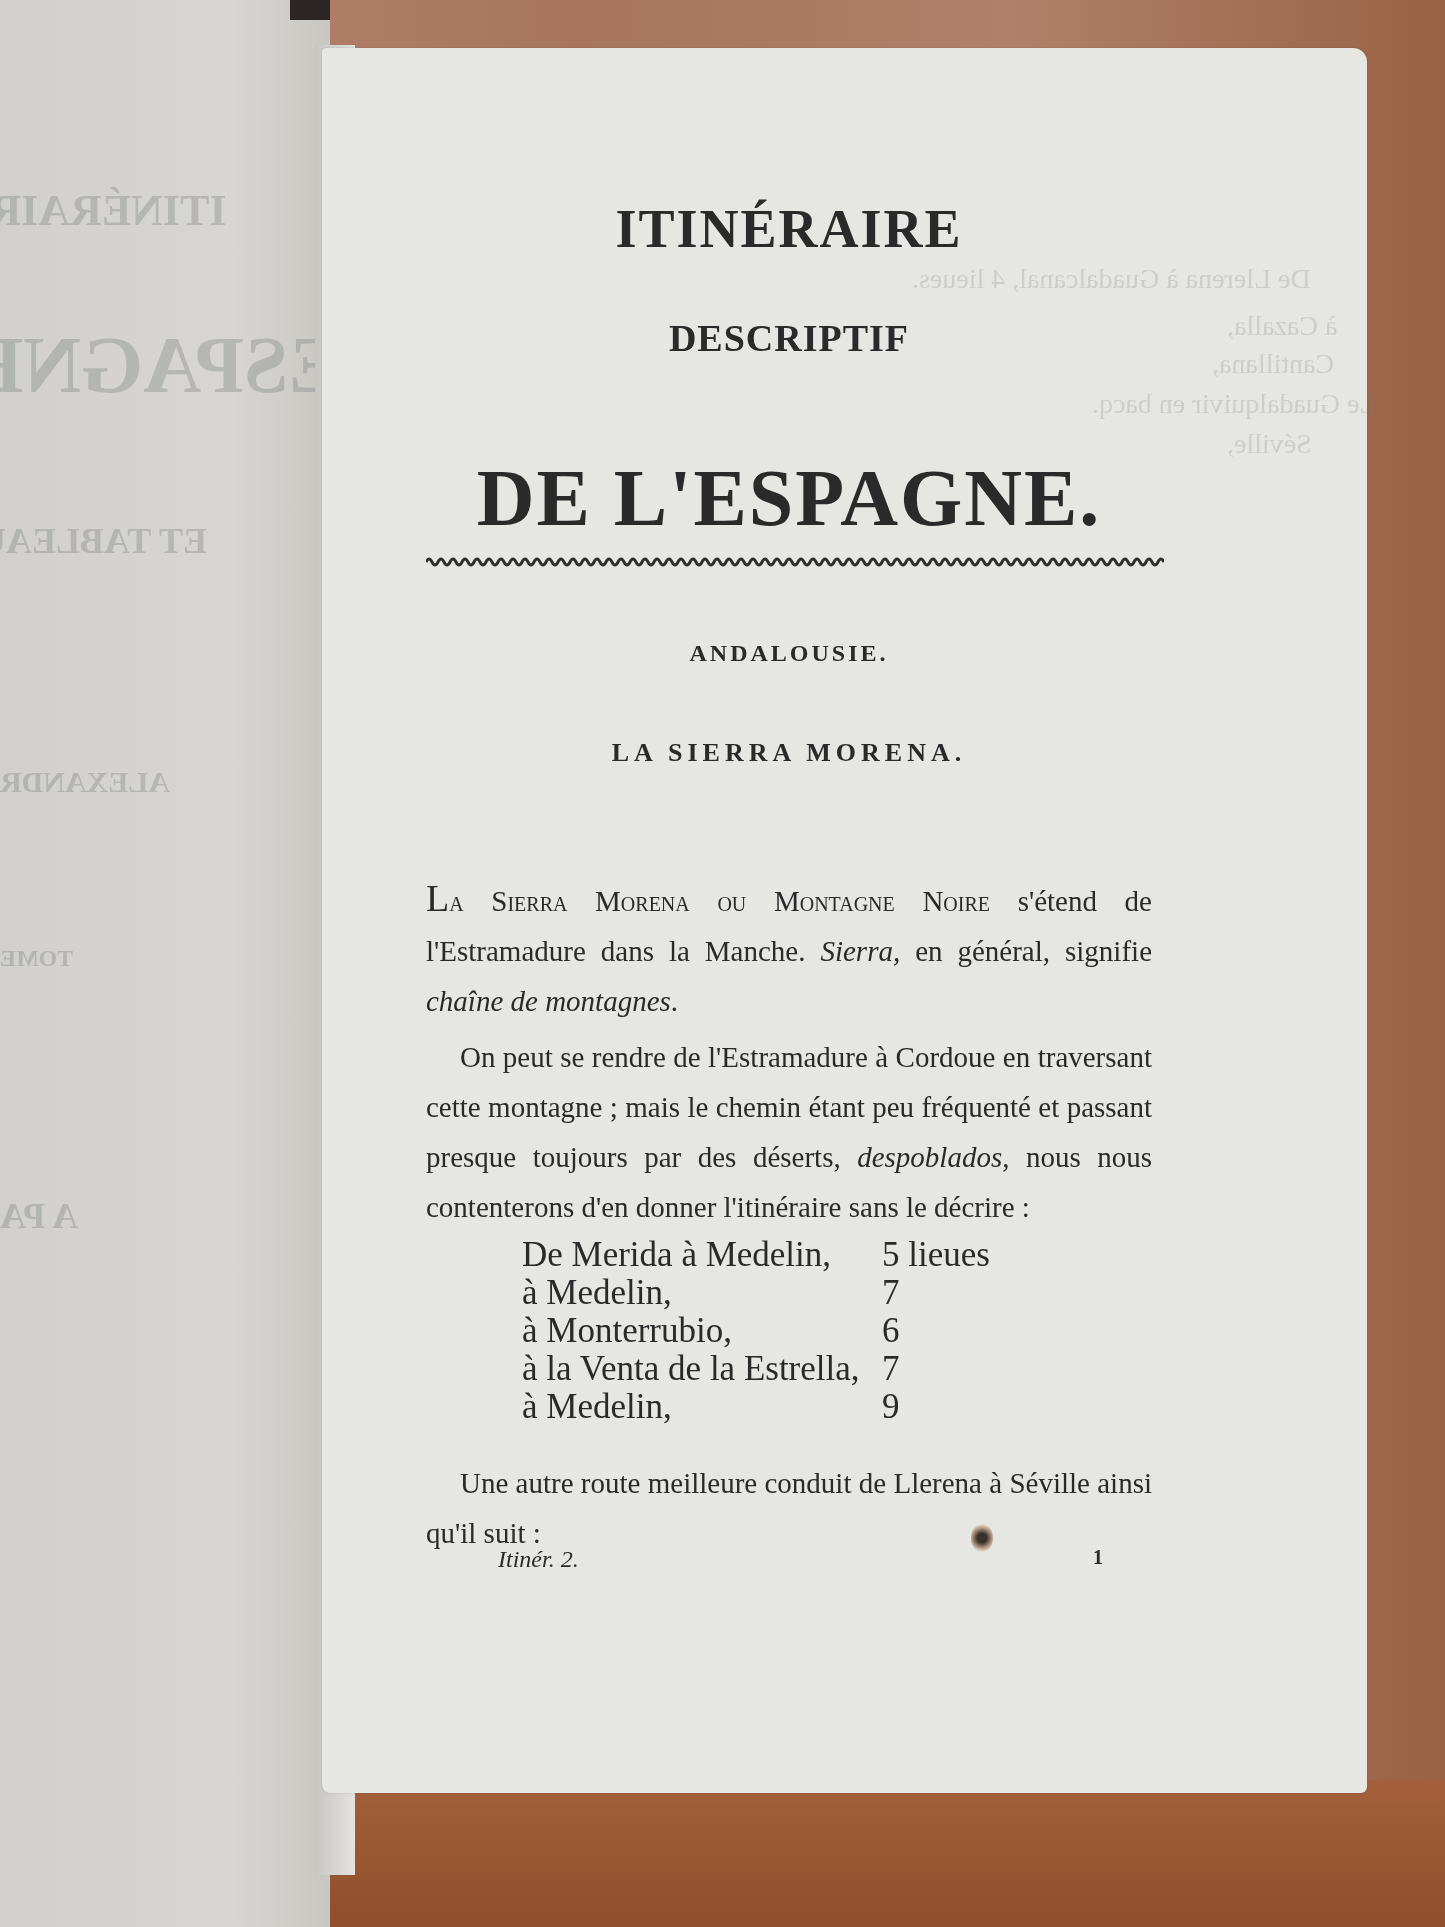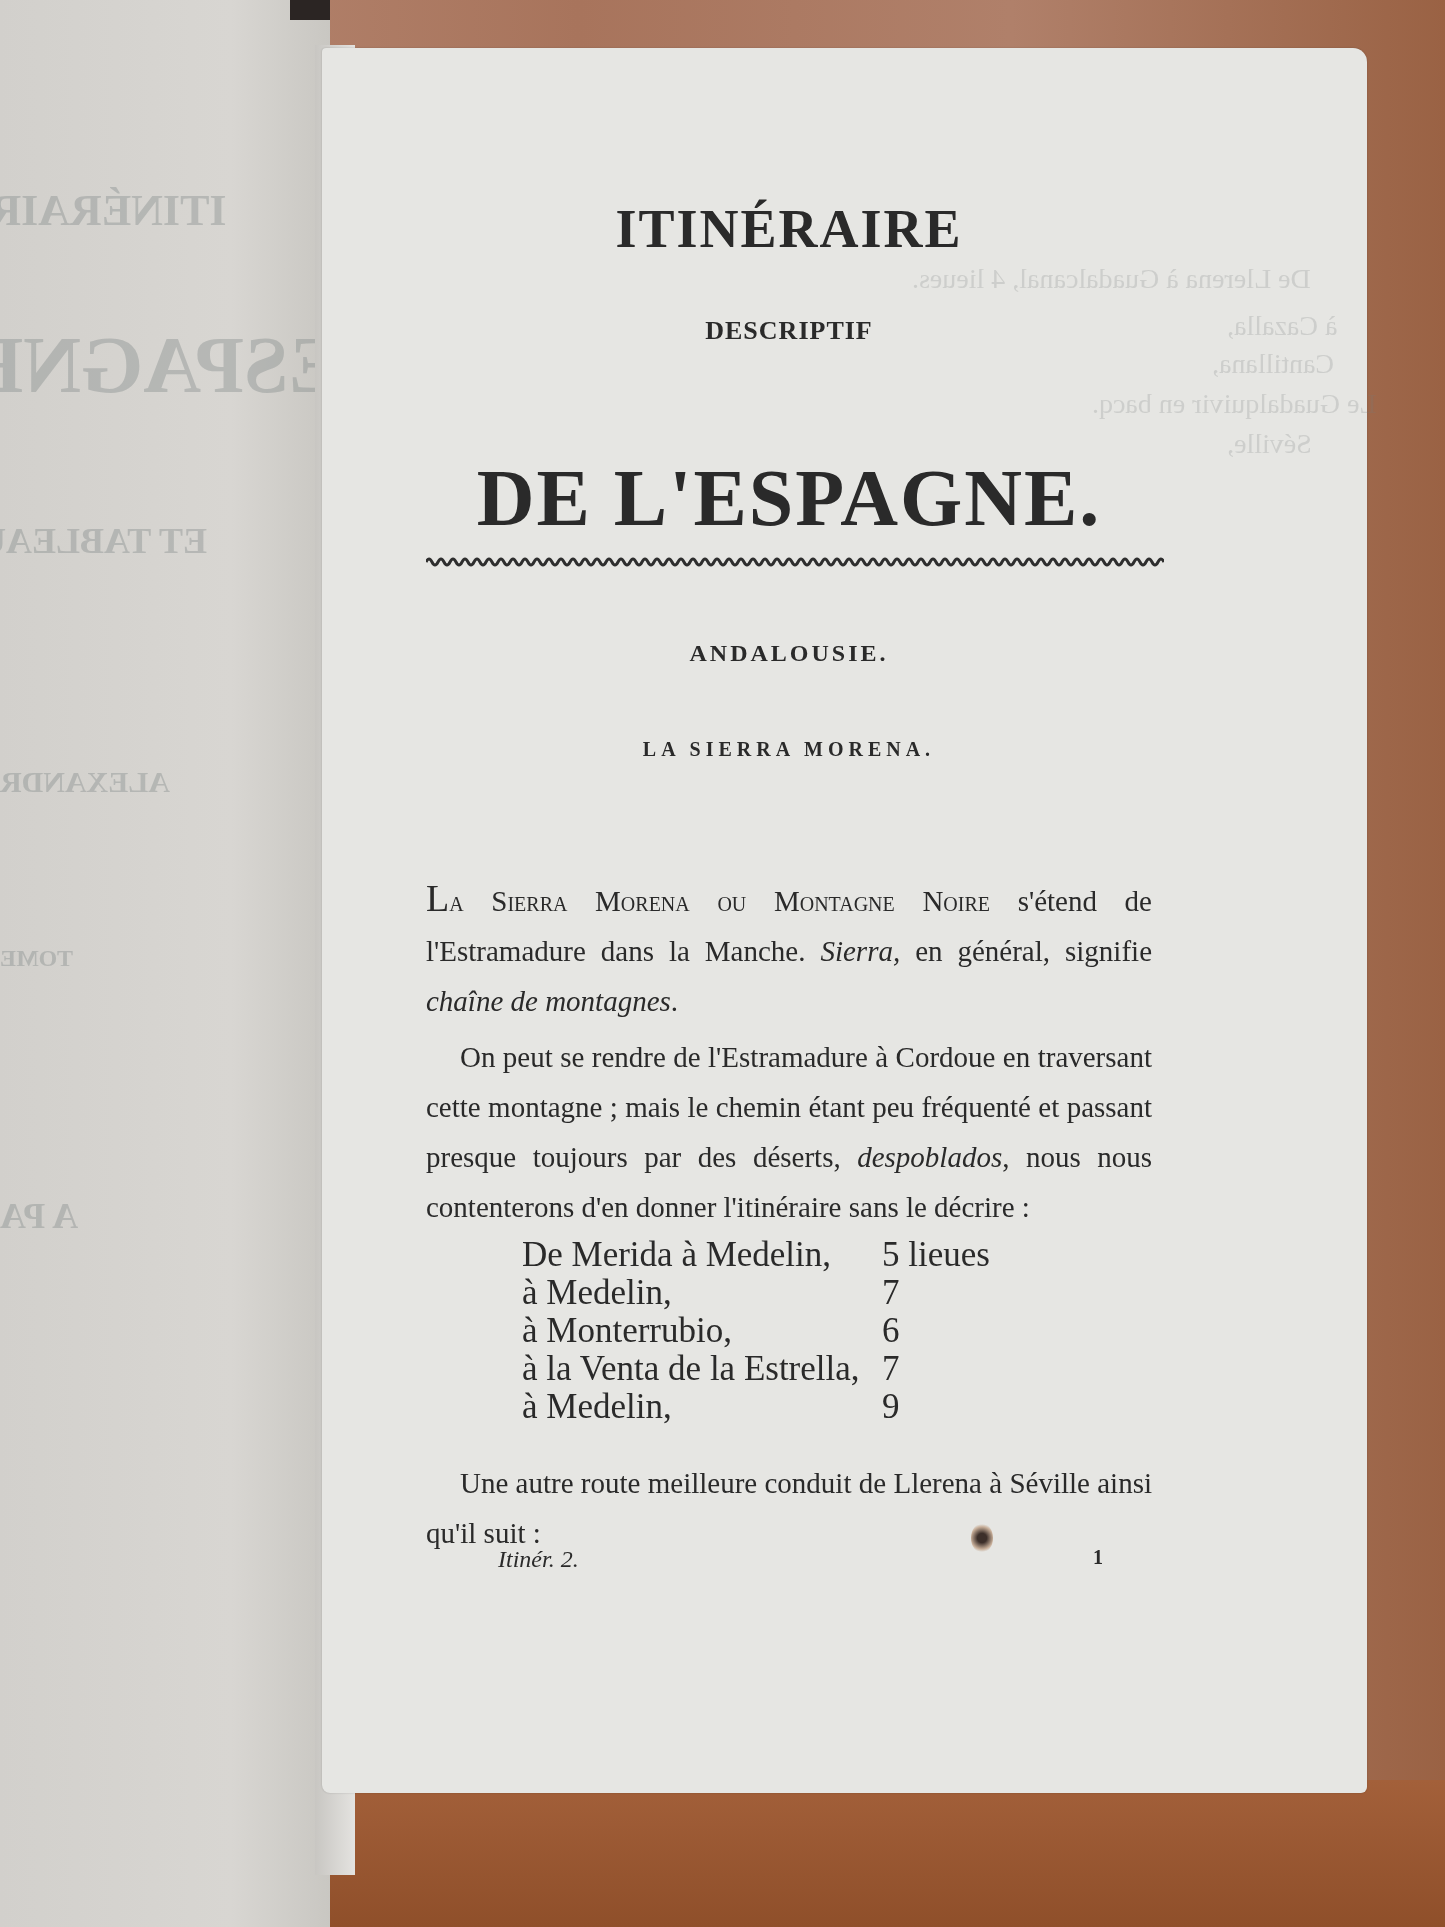--- a/index.html
+++ b/index.html
@@ -34,27 +34,27 @@
   }
   .right-page {
     position: absolute; left: 322px; top: 48px; width: 1045px; height: 1745px;
     background: #e6e6e3;
     border-radius: 4px 14px 6px 8px;
     box-shadow: 0 0 2px rgba(0,0,0,0.2);
   }
   .page-content { position: absolute; left: 104px; top: 0; width: 726px; color: #2a2a2a; }
   .center { text-align: center; }
   .title1 { position: absolute; top: 150px; width: 100%; font-size: 54px; font-weight: bold; letter-spacing: 2px; }
-  .title2 { position: absolute; top: 268px; width: 100%; font-size: 26px; font-weight: bold; letter-spacing: 1px; }
+  .title2 { position: absolute; top: 268px; width: 100%; font-size: 38px; font-weight: bold; letter-spacing: 1px; }
   .title3 { position: absolute; top: 370px; width: 100%; font-size: 80px; font-weight: bold; letter-spacing: 2px; margin-top: 35px; }
   .wavy-rule {
     position: absolute; top: 507px; left: 0; width: 738px; height: 14px;
   }
   .section { position: absolute; top: 592px; width: 100%; font-size: 24px; font-weight: bold; letter-spacing: 3px; }
-  .subsection { position: absolute; top: 690px; width: 100%; font-size: 20px; font-weight: bold; letter-spacing: 5px; }
+  .subsection { position: absolute; top: 690px; width: 100%; font-size: 26px; font-weight: bold; letter-spacing: 5px; }
   .para { position: absolute; left: 0; width: 726px; font-size: 29px; line-height: 50px; text-align: justify; }
   .para p { margin: 0; }
   .indent { text-indent: 34px; }
   .sc { font-variant: small-caps; }
   .dropcap { font-size: 38px; }
   .route-table { position: absolute; left: 96px; top: 1188px; font-size: 35px; line-height: 38px; }
   .route-row { display: flex; }
   .route-place { width: 360px; }
   .route-dist { width: 140px; }
   .footer { position: absolute; top: 1498px; left: 72px; width: 600px; font-size: 24px; }

